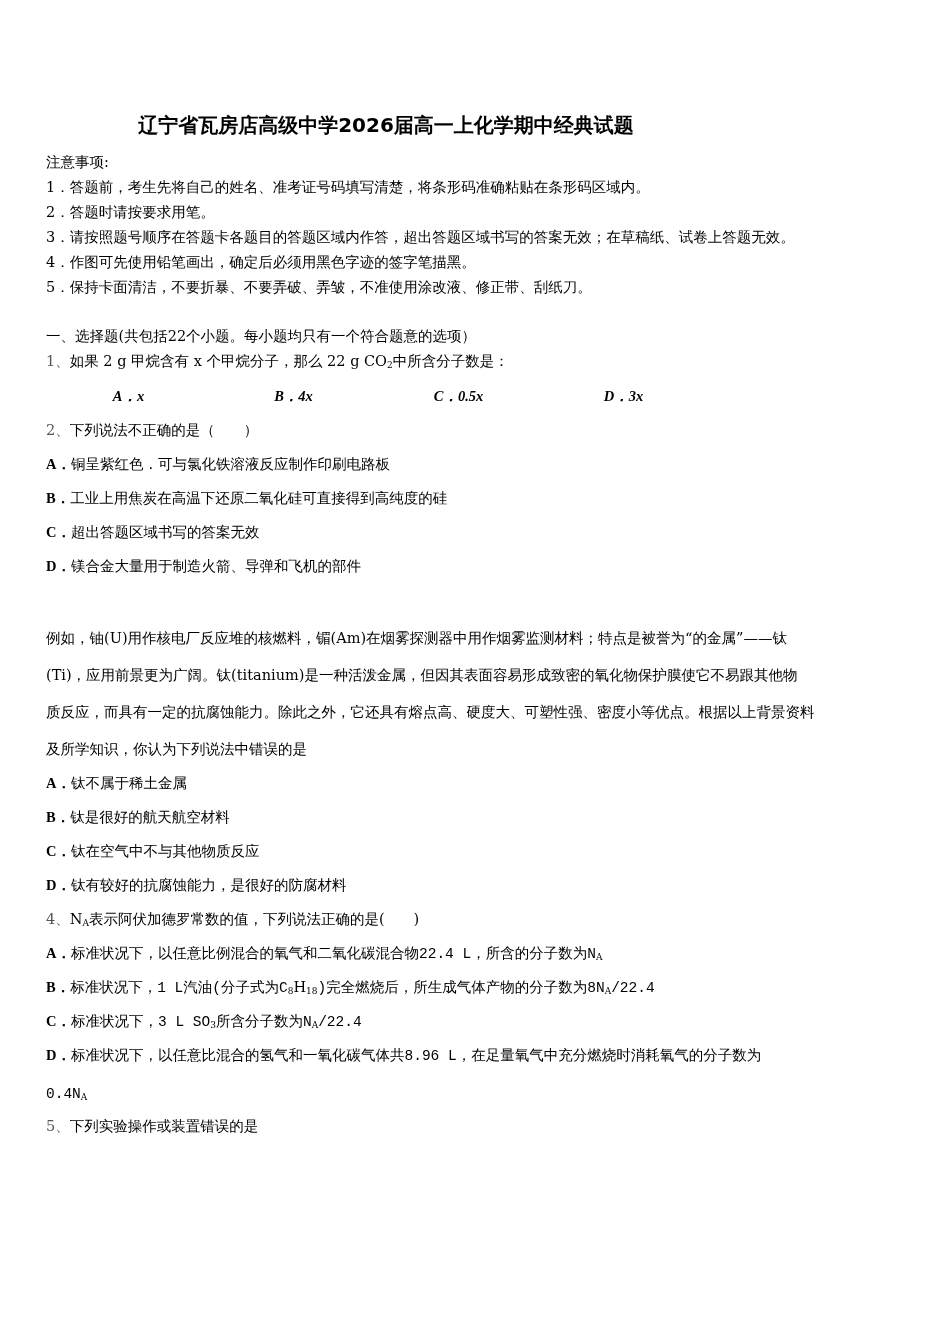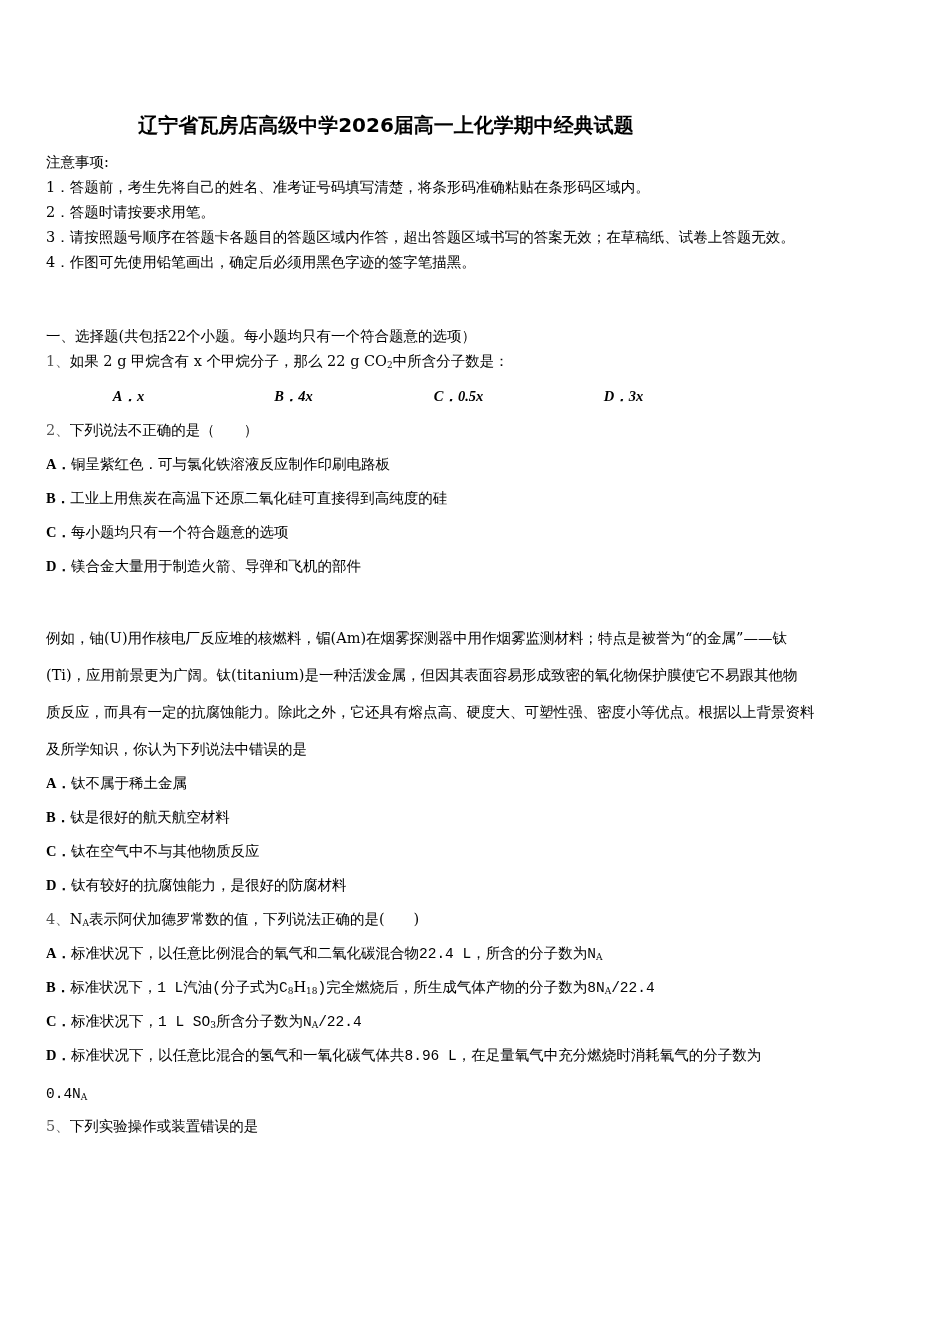--- a/index.html
+++ b/index.html
@@ -20,50 +20,51 @@
 
 <div class="page">
 
   <div class="title">辽宁省瓦房店高级中学2026届高一上化学期中经典试题</div>
 
   <div class="line" style="top:152px">注意事项:</div>
   <div class="line" style="top:177px">1．答题前，考生先将自己的姓名、准考证号码填写清楚，将条形码准确粘贴在条形码区域内。</div>
   <div class="line" style="top:202px">2．答题时请按要求用笔。</div>
   <div class="line" style="top:227px">3．请按照题号顺序在答题卡各题目的答题区域内作答，超出答题区域书写的答案无效；在草稿纸、试卷上答题无效。</div>
   <div class="line" style="top:252px">4．作图可先使用铅笔画出，确定后必须用黑色字迹的签字笔描黑。</div>
+  <div class="line" style="top:277px">5．保持卡面清洁，不要折暴、不要弄破、弄皱，不准使用涂改液、修正带、刮纸刀。</div>
 
   <div class="line" style="top:326px">一、选择题(共包括22个小题。每小题均只有一个符合题意的选项）</div>
 
   <div class="line" style="top:351px">
     <span class="num">1、</span><span>如果 2 g 甲烷含有 x 个甲烷分子，那么 22 g CO</span><span class="sub">2</span><span>中所含分子数是：</span>
   </div>
   <div class="line row" style="top:386px">
     <div class="cell"><span class="opt">A．</span><span class="b">x</span></div>
     <div class="cell"><span class="opt">B．</span><span class="b">4x</span></div>
     <div class="cell"><span class="opt">C．</span><span class="b">0.5x</span></div>
     <div class="cell"><span class="opt">D．</span><span class="b">3x</span></div>
   </div>
 
   <div class="line" style="top:420px"><span class="num">2、</span><span>下列说法不正确的是（　　）</span></div>
   <div class="line" style="top:454px"><span class="opt">A．</span><span>铜呈紫红色．可与氯化铁溶液反应制作印刷电路板</span></div>
   <div class="line" style="top:488px"><span class="opt">B．</span><span>工业上用焦炭在高温下还原二氧化硅可直接得到高纯度的硅</span></div>
-  <div class="line" style="top:522px"><span class="opt">C．</span><span>每小题均只有一个符合题意的选项</span></div>
+  <div class="line" style="top:522px"><span class="opt">C．</span><span>超出答题区域书写的答案无效</span></div>
   <div class="line" style="top:556px"><span class="opt">D．</span><span>镁合金大量用于制造火箭、导弹和飞机的部件</span></div>
 
   <div class="line" style="top:628px">例如，铀(U)用作核电厂反应堆的核燃料，镅(Am)在烟雾探测器中用作烟雾监测材料；特点是被誉为“的金属”——钛</div>
   <div class="line" style="top:665px">(Ti)，应用前景更为广阔。钛(titanium)是一种活泼金属，但因其表面容易形成致密的氧化物保护膜使它不易跟其他物</div>
   <div class="line" style="top:702px">质反应，而具有一定的抗腐蚀能力。除此之外，它还具有熔点高、硬度大、可塑性强、密度小等优点。根据以上背景资料</div>
   <div class="line" style="top:739px">及所学知识，你认为下列说法中错误的是</div>
   <div class="line" style="top:773px"><span class="opt">A．</span><span>钛不属于稀土金属</span></div>
   <div class="line" style="top:807px"><span class="opt">B．</span><span>钛是很好的航天航空材料</span></div>
   <div class="line" style="top:841px"><span class="opt">C．</span><span>钛在空气中不与其他物质反应</span></div>
   <div class="line" style="top:875px"><span class="opt">D．</span><span>钛有较好的抗腐蚀能力，是很好的防腐材料</span></div>
 
   <div class="line" style="top:909px"><span class="num">4、</span><span>N</span><span class="sub">A</span><span>表示阿伏加德罗常数的值，下列说法正确的是(　　)</span></div>
   <div class="line" style="top:943px"><span class="opt">A．</span><span class="mono">标准状况下，以任意比例混合的氧气和二氧化碳混合物22.4 L，所含的分子数为N</span><span class="sub">A</span></div>
   <div class="line" style="top:977px"><span class="opt">B．</span><span class="mono">标准状况下，1 L汽油(分子式为C</span><span class="sub">8</span><span>H</span><span class="sub">18</span><span class="mono">)完全燃烧后，所生成气体产物的分子数为8N</span><span class="sub">A</span><span class="mono">/22.4</span></div>
-  <div class="line" style="top:1011px"><span class="opt">C．</span><span class="mono">标准状况下，1 L SO</span><span class="sub">3</span><span class="mono">所含分子数为N</span><span class="sub">A</span><span class="mono">/22.4</span></div>
+  <div class="line" style="top:1011px"><span class="opt">C．</span><span class="mono">标准状况下，3 L SO</span><span class="sub">3</span><span class="mono">所含分子数为N</span><span class="sub">A</span><span class="mono">/22.4</span></div>
   <div class="line" style="top:1045px"><span class="opt">D．</span><span class="mono">标准状况下，以任意比混合的氢气和一氧化碳气体共8.96 L，在足量氧气中充分燃烧时消耗氧气的分子数为</span></div>
   <div class="line" style="top:1083px"><span class="mono">0.4N</span><span class="sub">A</span></div>
 
   <div class="line" style="top:1116px"><span class="num">5、</span><span>下列实验操作或装置错误的是</span></div>
 
 </div>
 
 </body></html>

